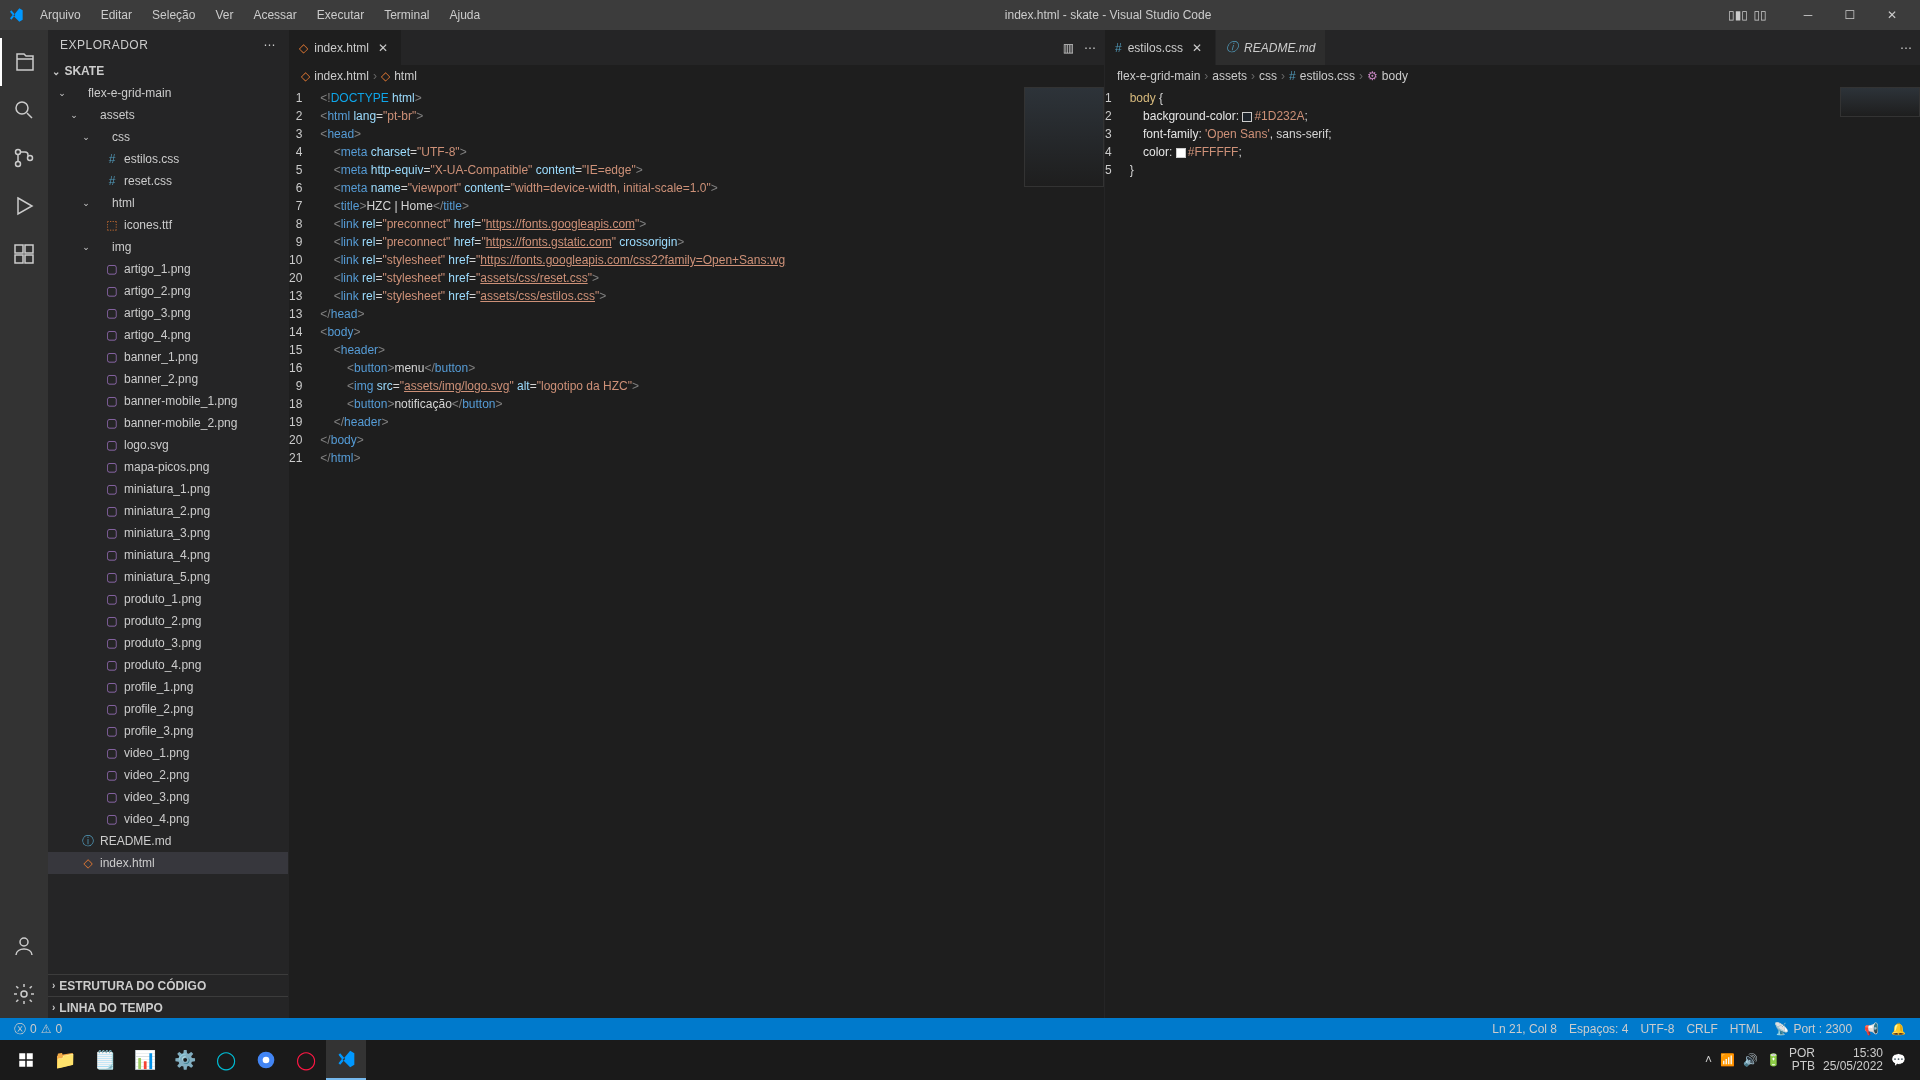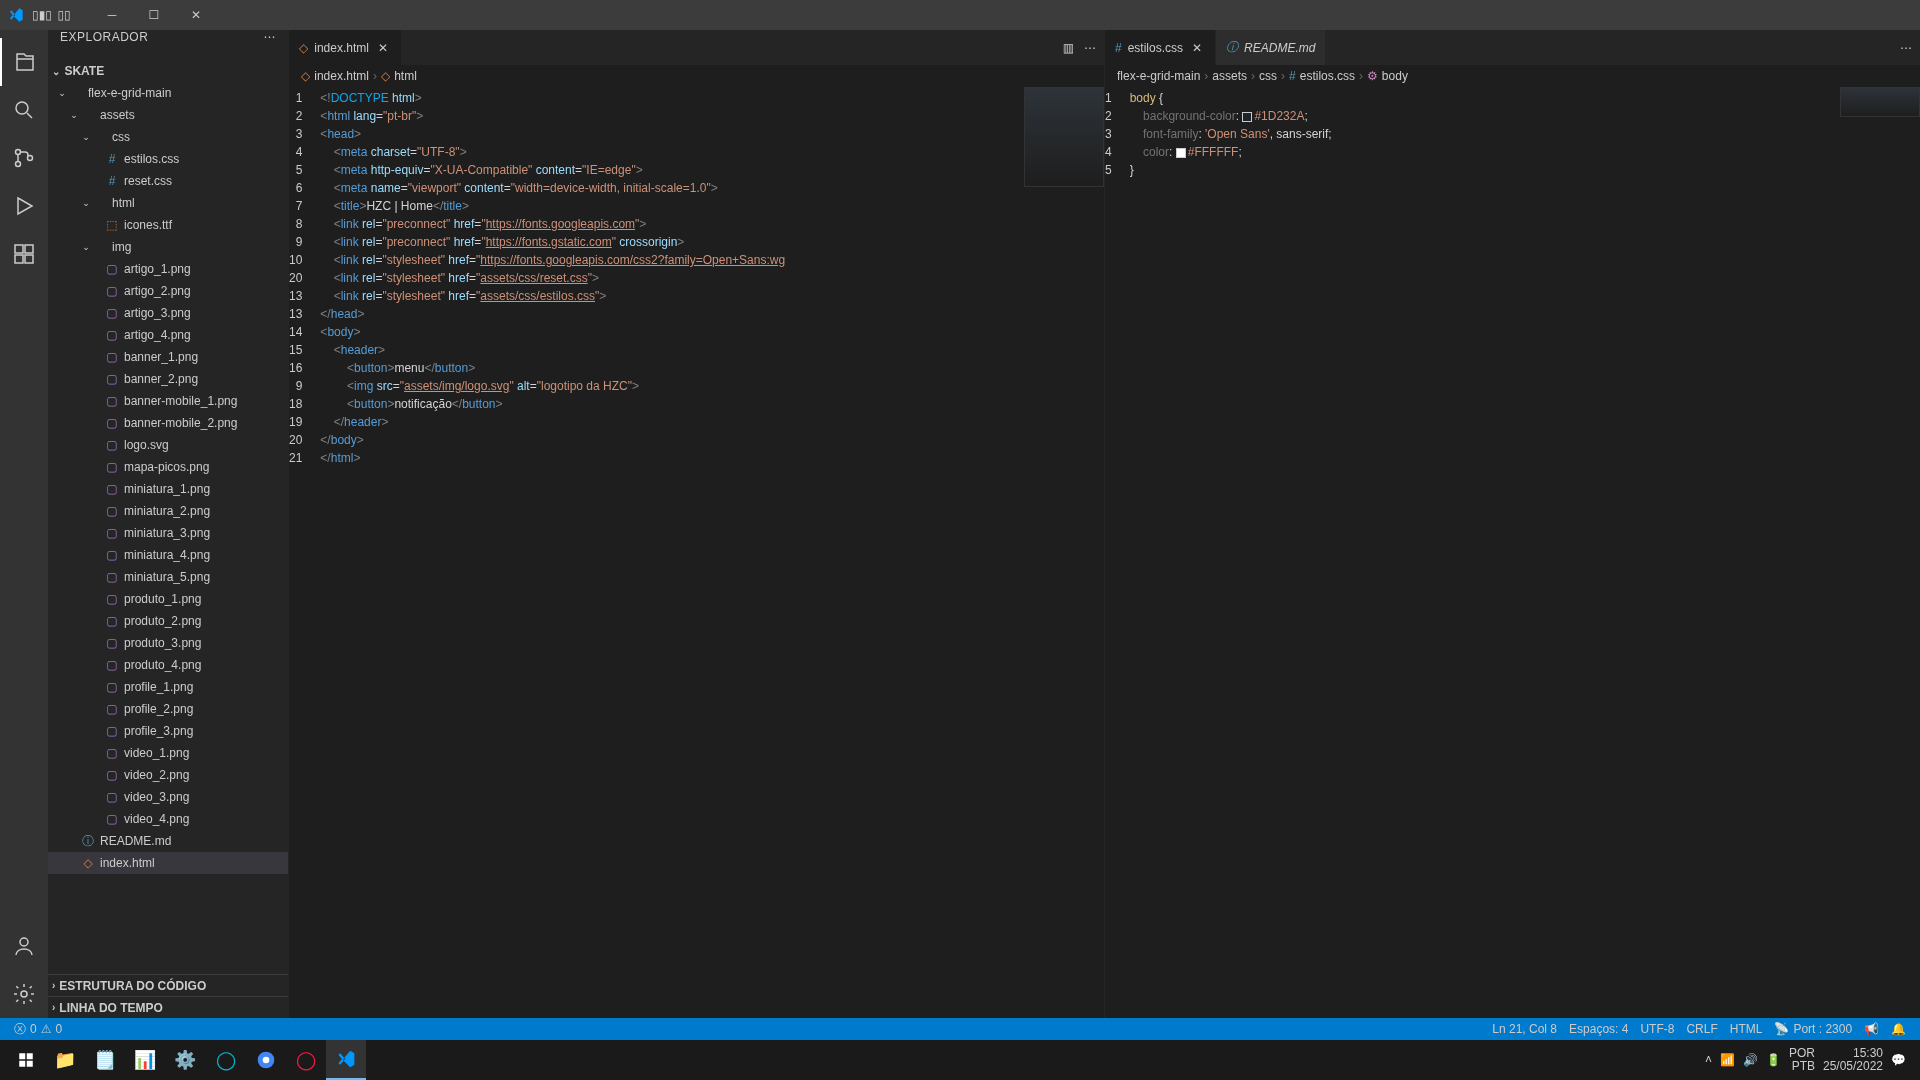--- a/index.html
+++ b/index.html
@@ -13,21 +13,21 @@
 .layout-icons{display:flex;gap:2px}
 .layout-icons span{width:20px;height:20px;display:flex;align-items:center;justify-content:center;cursor:pointer}
 .win-controls{display:flex;gap:2px;margin-left:10px}
 .win-controls span{width:40px;height:28px;display:flex;align-items:center;justify-content:center;cursor:pointer}
 .body-area{flex:1;display:flex;overflow:hidden}
 .activity-bar{width:48px;background:#333;display:flex;flex-direction:column;align-items:center;padding-top:8px}
 .activity-bar .ab-item{width:48px;height:48px;display:flex;align-items:center;justify-content:center;cursor:pointer;color:#858585}
 .activity-bar .ab-item.active{color:#fff;border-left:2px solid #fff}
 .activity-bar .spacer{flex:1}
 .sidebar{width:240px;background:#252526;display:flex;flex-direction:column;overflow:hidden}
-.sidebar-header{height:30px;display:flex;justify-content:space-between;padding:0 12px;color:#bbb;font-size:11px;letter-spacing:.5px}
+.sidebar-header{height:30px;display:flex;align-items:center;justify-content:space-between;padding:0 12px;color:#bbb;font-size:11px;letter-spacing:.5px}
 .section-title{height:22px;display:flex;align-items:center;padding:0 4px;font-weight:bold;font-size:11px;color:#ccc;cursor:pointer}
 .section-title .chev{margin-right:4px;font-size:10px}
 .tree{flex:1;overflow:auto;padding-bottom:4px}
 .tree-item{height:22px;display:flex;align-items:center;padding-left:0;cursor:pointer;white-space:nowrap}
 .tree-item.selected{background:#37373d}
 .tree-item .ti-icon{width:16px;margin-right:4px;display:inline-flex;justify-content:center}
 .tree-item .chev{width:12px;display:inline-block;font-size:9px;text-align:center}
 .tree-item .nochev{width:12px;display:inline-block}
 .icon-css{color:#519aba}
 .icon-font{color:#e37933}
@@ -49,21 +49,21 @@
 .code-area{flex:1;display:flex;font-family:Consolas,'Courier New',monospace;font-size:13px;line-height:18px;overflow:hidden;position:relative}
 .gutter{padding:2px 18px 2px 0;text-align:right;color:#858585;user-select:none}
 .code{padding:2px 0;white-space:pre;flex:1;overflow:hidden}
 .c-tag{color:#569cd6}
 .c-attr{color:#9cdcfe}
 .c-str{color:#ce9178}
 .c-punc{color:#808080}
 .c-txt{color:#d4d4d4}
 .c-doc{color:#0ea5e9}
 .c-url{color:#ce9178;text-decoration:underline}
-.c-prop{color:#737373}
+.c-prop{color:#e5e5e5}
 .c-val{color:#ce9178}
 .c-sel{color:#d7ba7d}
 .minimap{position:absolute;top:0;right:0;width:80px;height:100px;background:linear-gradient(to bottom,rgba(80,100,120,.3),transparent);border:1px solid #333}
 .statusbar{height:22px;background:#007acc;display:flex;align-items:center;padding:0 8px;color:#fff;font-size:12px}
 .statusbar .sb-item{padding:0 6px;cursor:pointer;display:flex;align-items:center;gap:4px}
 .statusbar .sb-right{margin-left:auto;display:flex}
 .taskbar{height:40px;background:#1a1a1a;display:flex;align-items:center;padding:0 6px}
 .taskbar .tb-item{width:40px;height:40px;display:flex;align-items:center;justify-content:center;cursor:pointer;font-size:18px}
 .taskbar .tb-item.active{background:#333;border-bottom:2px solid #76b9ed}
 .taskbar .tb-right{margin-left:auto;display:flex;align-items:center;gap:8px;padding-right:8px;color:#fff;font-size:11px}
@@ -73,20 +73,31 @@
 </style>
 </head>
 <body>
 
 <div class="titlebar">
   <span class="logo">
     <svg viewBox="0 0 24 24" width="16" height="16">
         <path fill="#0098ff" d="M17 2l5 3v14l-5 3-9-9 9-11zM3 7l4 5-4 5 2 2 6-7-6-7-2 2z"></path>
       </svg>
   </span>
+  <div class="menubar" id="menubar">
+      <span>Arquivo</span>
+      <span>Editar</span>
+      <span>Seleção</span>
+      <span>Ver</span>
+      <span>Acessar</span>
+      <span>Executar</span>
+      <span>Terminal</span>
+      <span>Ajuda</span>
+    </div>
+  <div class="title-center">index.html - skate - Visual Studio Code</div>
   <div class="title-right">
     <div class="layout-icons">
       <span>▯▮▯</span>
       <span>▯▯</span>
     </div>
     <div class="win-controls">
       <span>─</span>
       <span>☐</span>
       <span>✕</span>
     </div>

